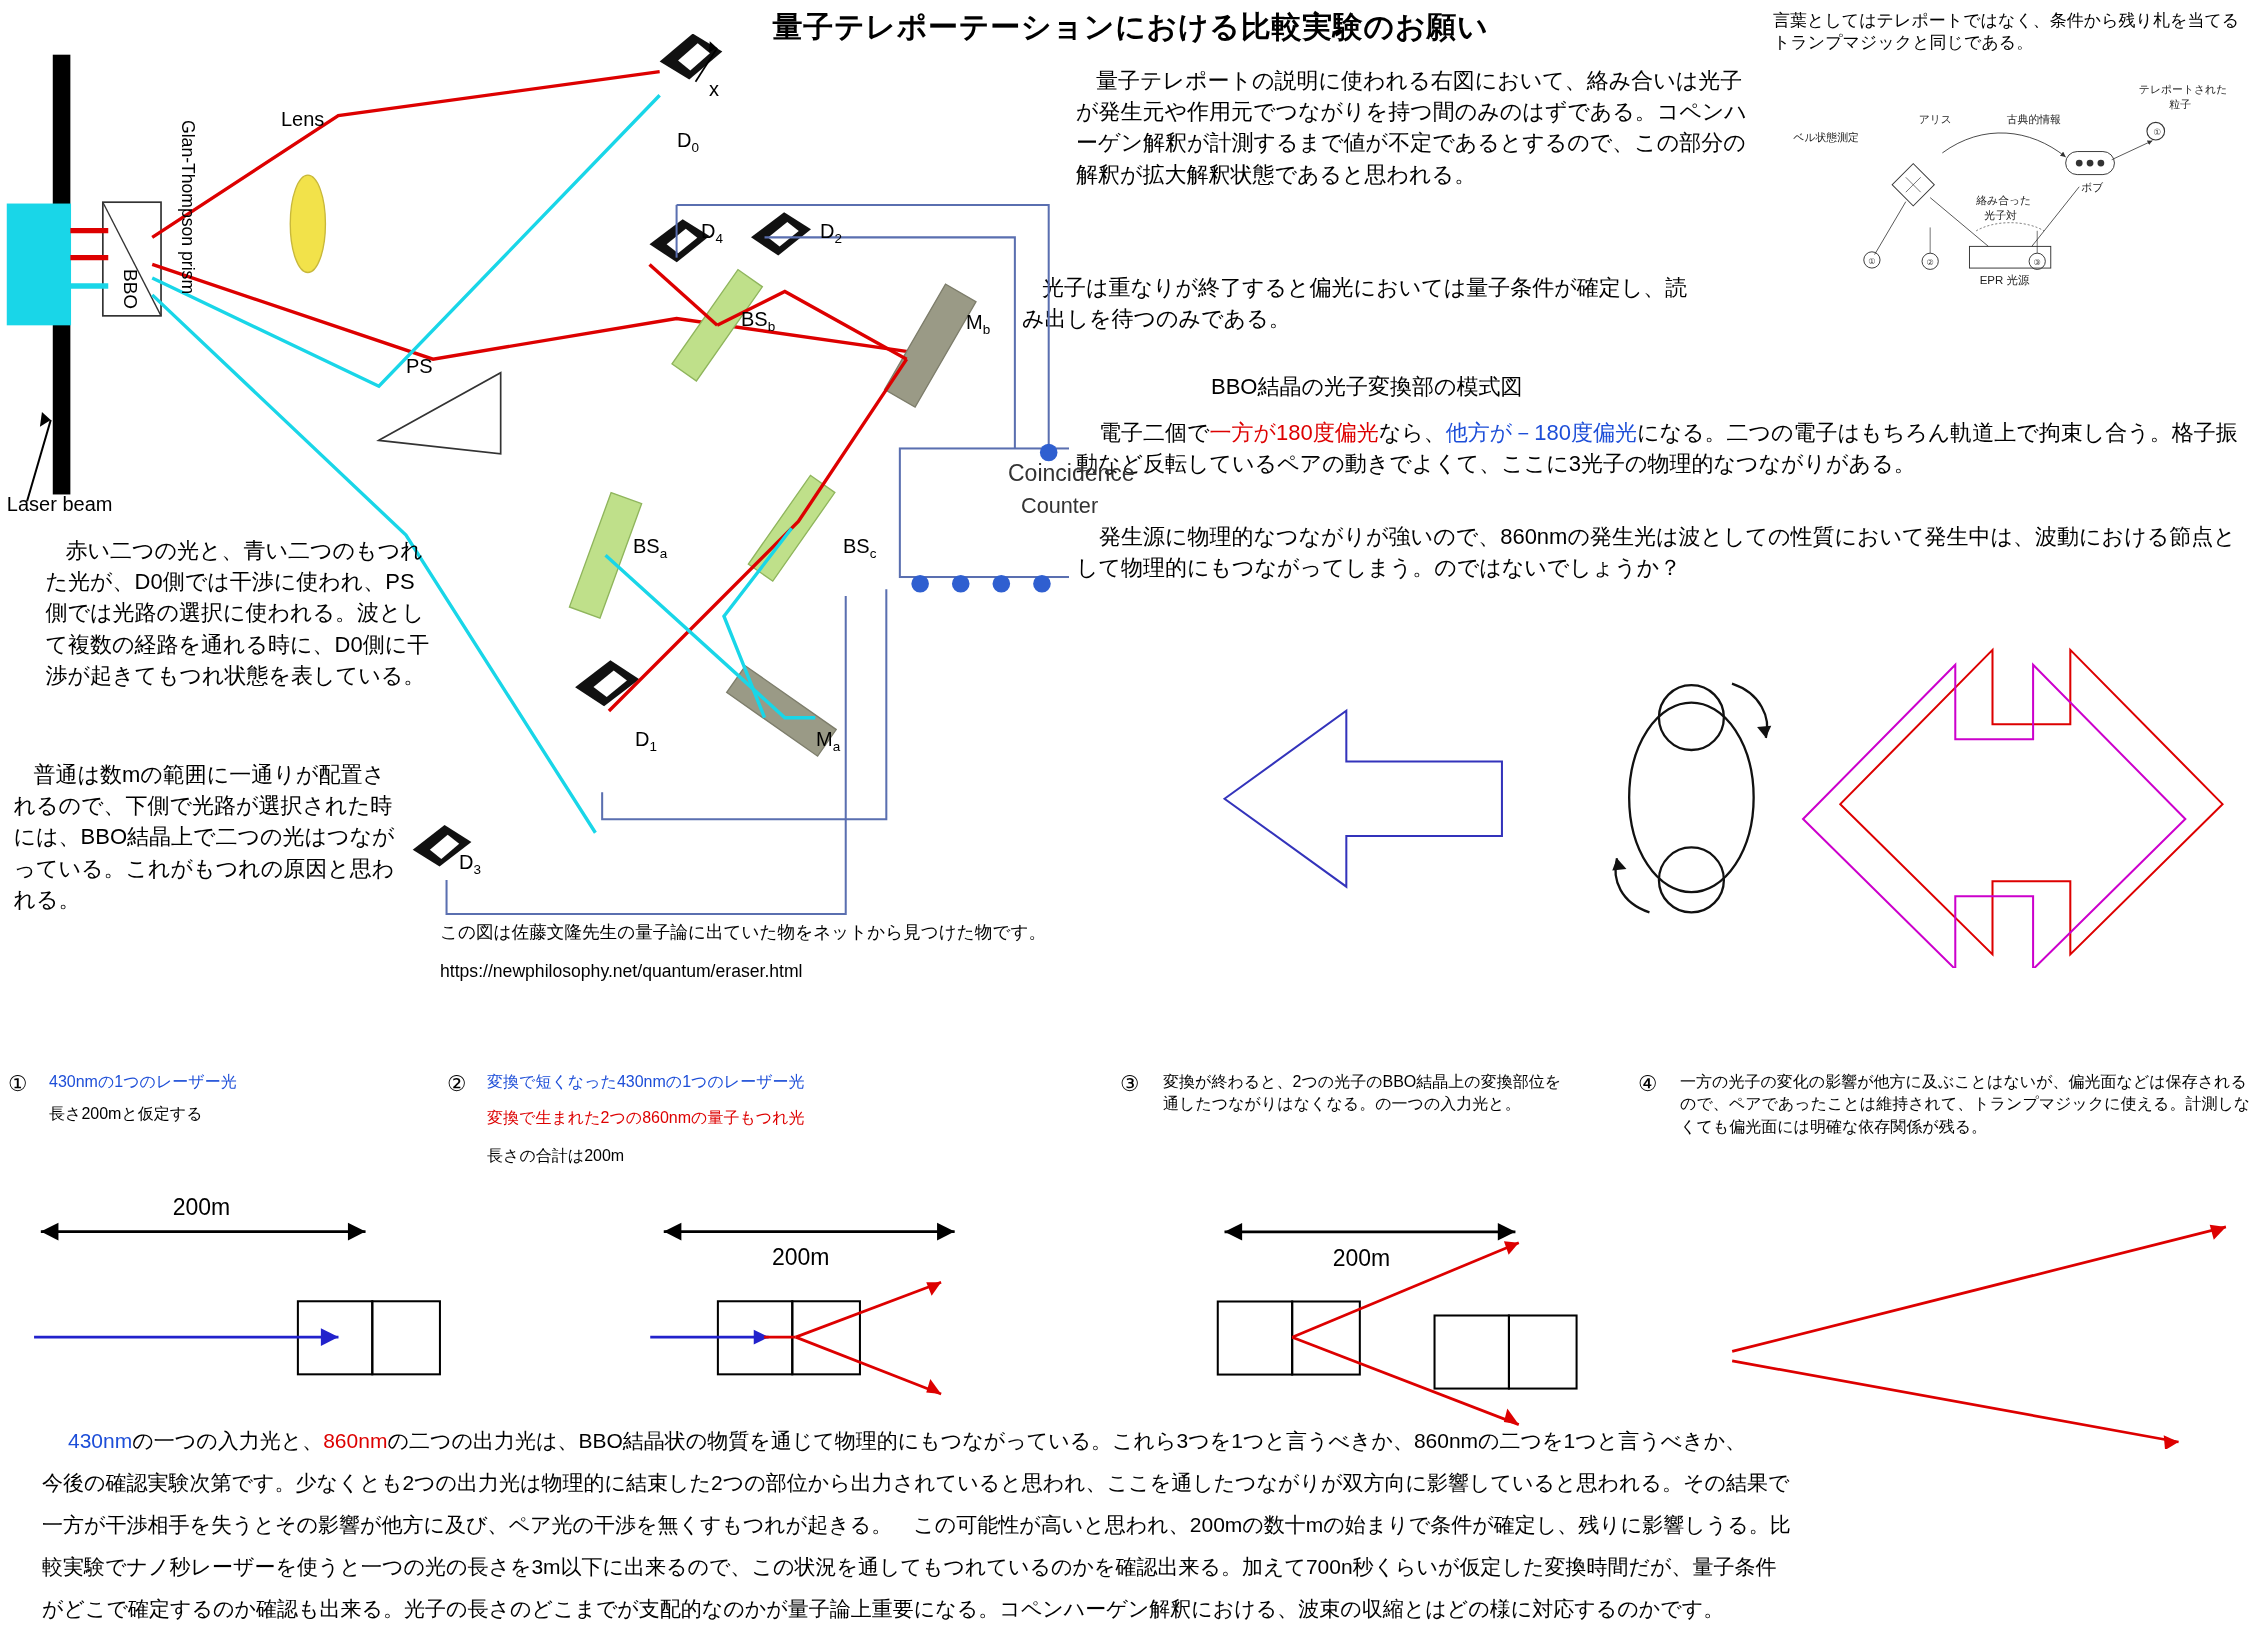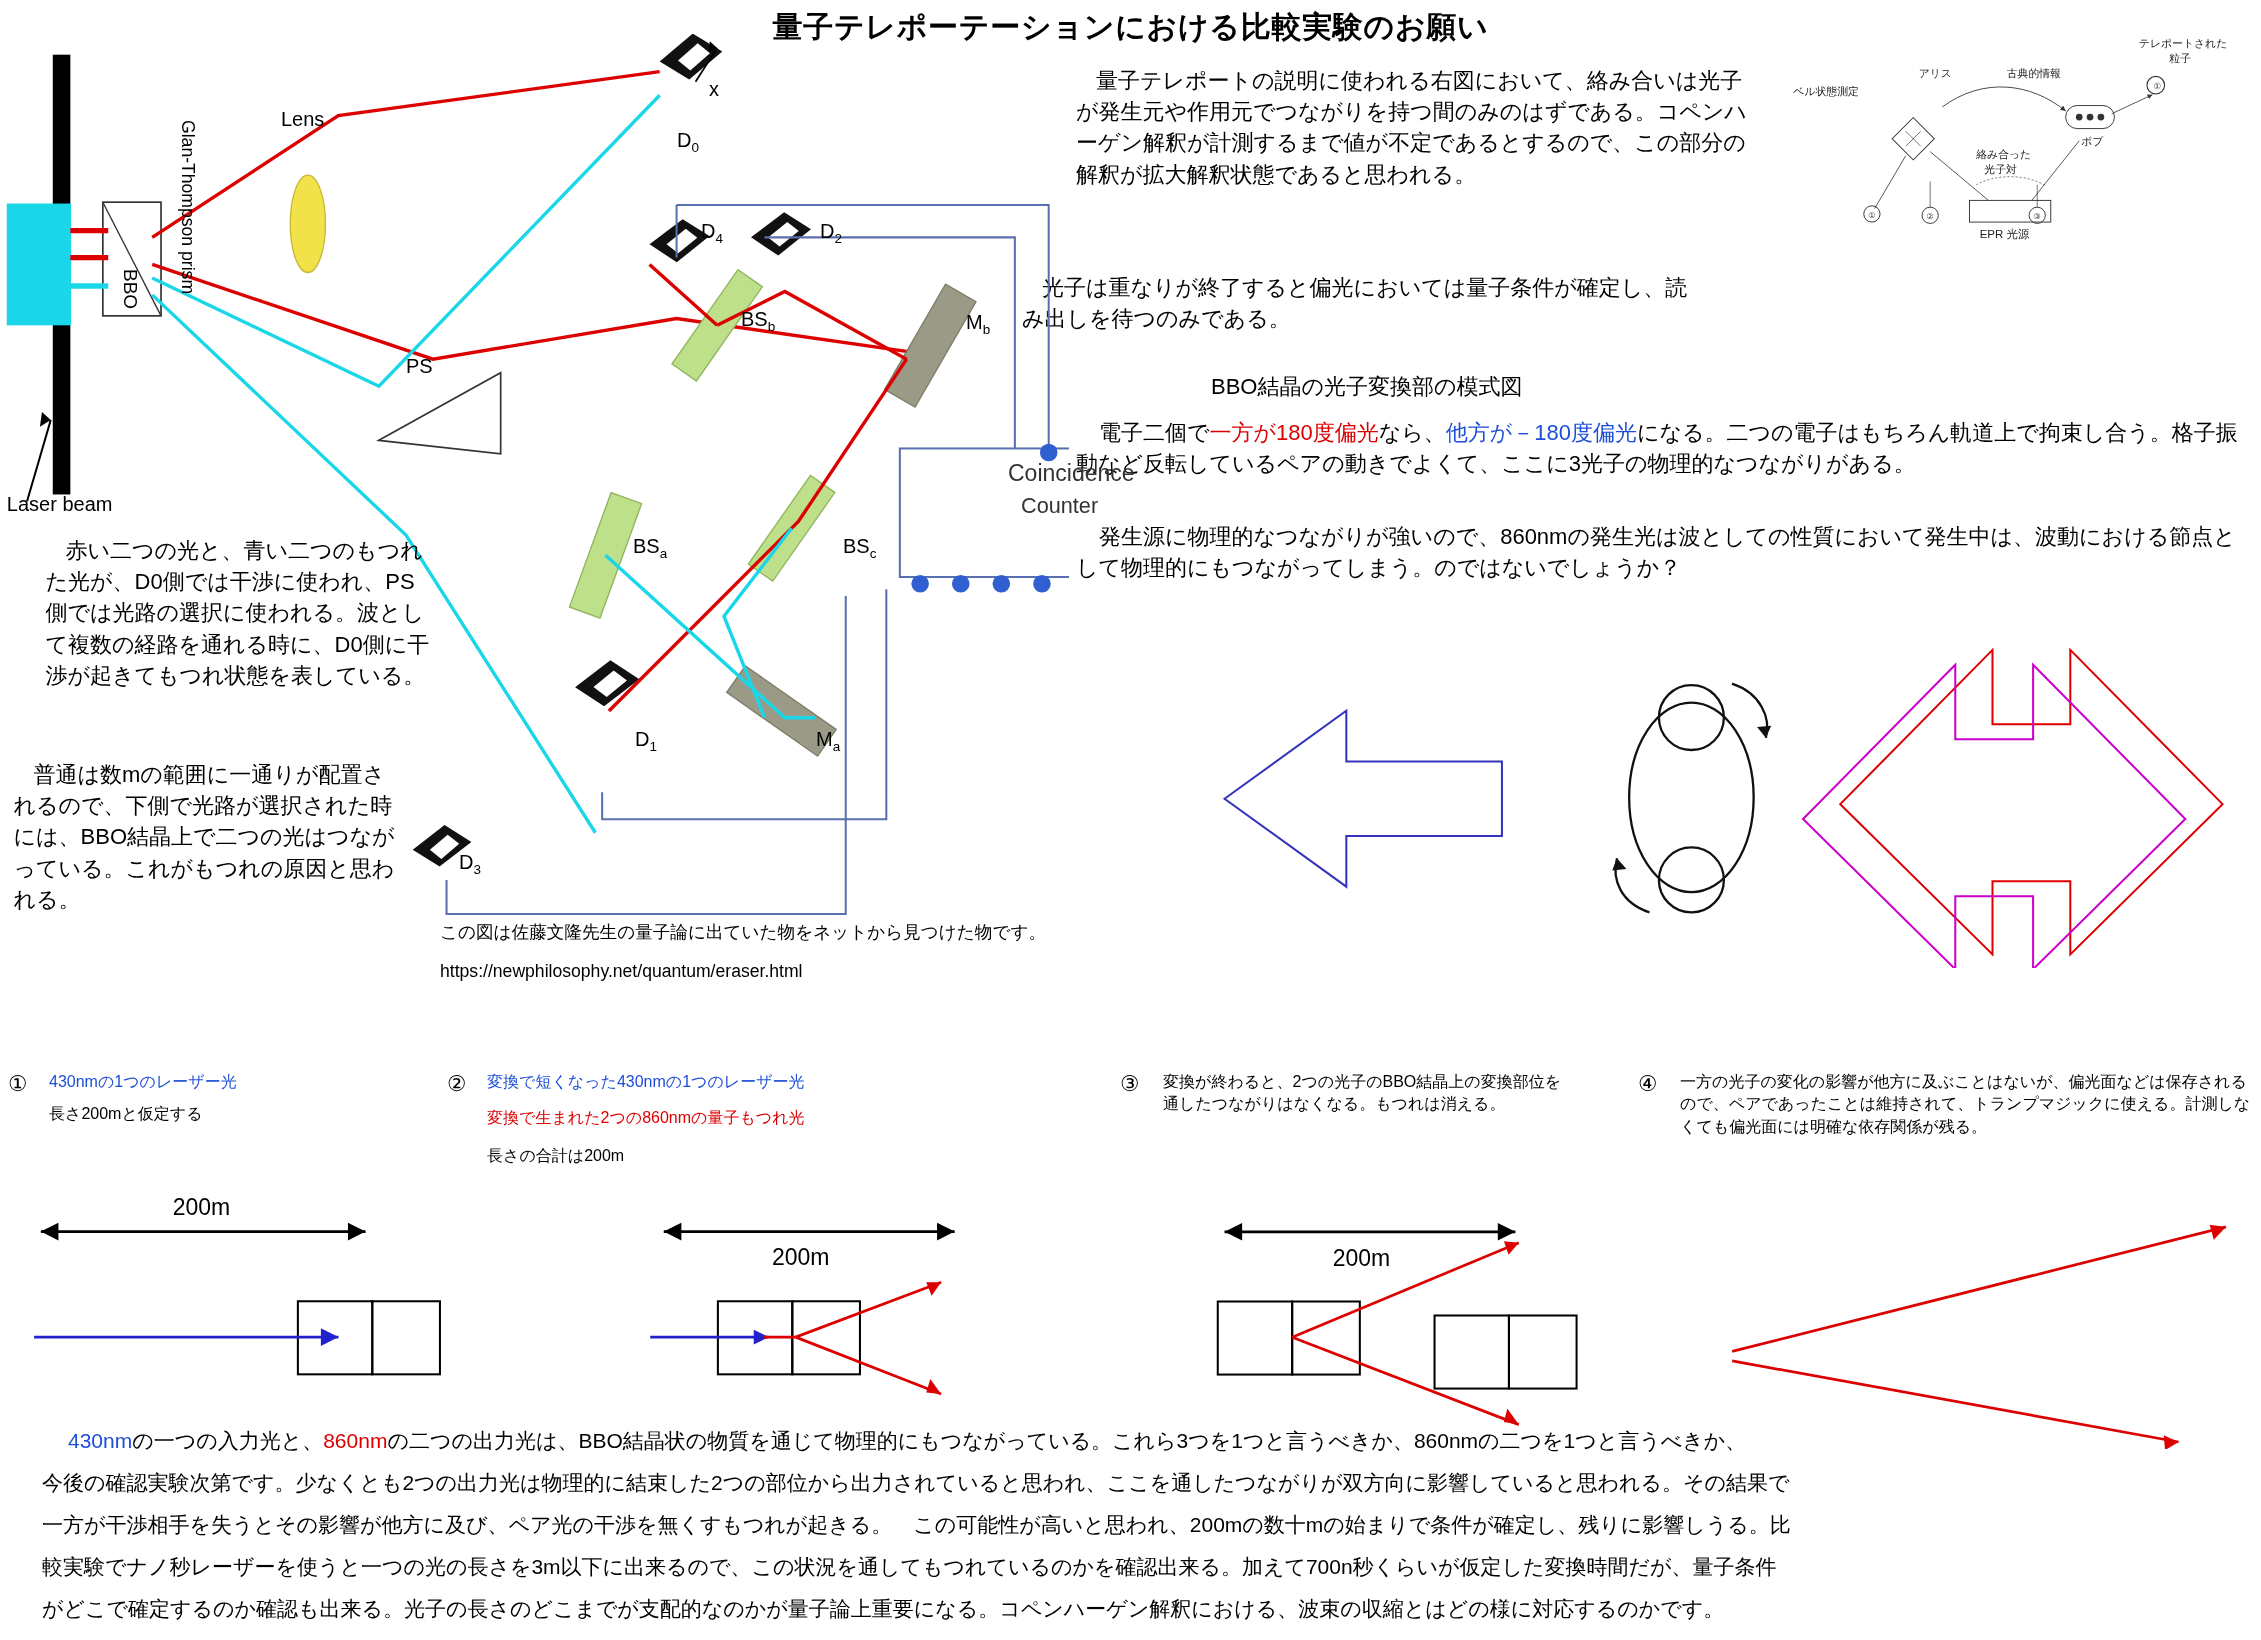--- a/index.html
+++ b/index.html
@@ -43,20 +43,21 @@
   }
   .inset-top{font-size:17px;line-height:1.35;}
   svg{display:block;}
 </style>
 </head>
 <body>
 
 <div class="abs title">量子テレポーテーションにおける比較実験のお願い</div>
 
 <div class="abs" style="left:1773px;top:9.5px;width:481px;">
+  <div class="inset-top">言葉としてはテレポートではなく、条件から残り札を当てるトランプマジックと同じである。</div>
   <div style="position:relative;width:481px;height:244px;margin-top:2.7px;">
     <svg width="481" height="244" viewBox="0 0 710 360">
 
       <circle cx="565" cy="108" r="13" fill="none" stroke="#333" stroke-width="1.6"></circle>
       <text x="567" y="114" font-size="13" text-anchor="middle" fill="#333">①</text>
       <path d="M500 150 L560 122" stroke="#333" stroke-width="1.2" fill="none" marker-end="url(#ah)"></path>
       <defs>
         <marker id="ah" markerWidth="8" markerHeight="8" refX="6" refY="3" orient="auto">
           <path d="M0,0 L6,3 L0,6 z" fill="#333"></path>
         </marker>
@@ -292,21 +293,21 @@
     <path d="M175 216 l-22 -11 l0 22 z" fill="#2222cc"></path>
     <line x1="168" y1="216" x2="215" y2="216" stroke="#dd0000" stroke-width="4"></line>
     <line x1="215" y1="216" x2="430" y2="135" stroke="#dd0000" stroke-width="4"></line>
     <path d="M430 135 l-22 0 l8 20 z" fill="#dd0000"></path>
     <line x1="215" y1="216" x2="430" y2="300" stroke="#dd0000" stroke-width="4"></line>
     <path d="M430 300 l-22 -2 l6 -20 z" fill="#dd0000"></path>
   </svg>
 </div>
 
 <div class="abs sectionnum" style="left:1120px;top:1071px;">③</div>
-<div class="abs panelhead" style="left:1163px;top:1071px;width:406px;">変換が終わると、2つの光子のBBO結晶上の変換部位を通したつながりはなくなる。もつれは消える。</div>
+<div class="abs panelhead" style="left:1163px;top:1071px;width:406px;">変換が終わると、2つの光子のBBO結晶上の変換部位を通したつながりはなくなる。の一つの入力光と。</div>
 <div class="abs" style="left:1211px;top:1191px;width:460px;height:244px;">
   <svg width="460" height="244" viewBox="0 0 680 360">
     <line x1="20" y1="60" x2="450" y2="60" stroke="#000" stroke-width="4"></line>
     <path d="M20 60 l26 -13 l0 26 z" fill="#000"></path>
     <path d="M450 60 l-26 -13 l0 26 z" fill="#000"></path>
     <text x="180" y="110" font-size="34" fill="#000">200m</text>
     <rect x="10" y="163" width="110" height="108" fill="none" stroke="#000" stroke-width="3"></rect>
     <rect x="120" y="163" width="100" height="108" fill="none" stroke="#000" stroke-width="3"></rect>
     <line x1="120" y1="216" x2="455" y2="76" stroke="#dd0000" stroke-width="4"></line>
     <path d="M455 76 l-22 -2 l7 20 z" fill="#dd0000"></path>

